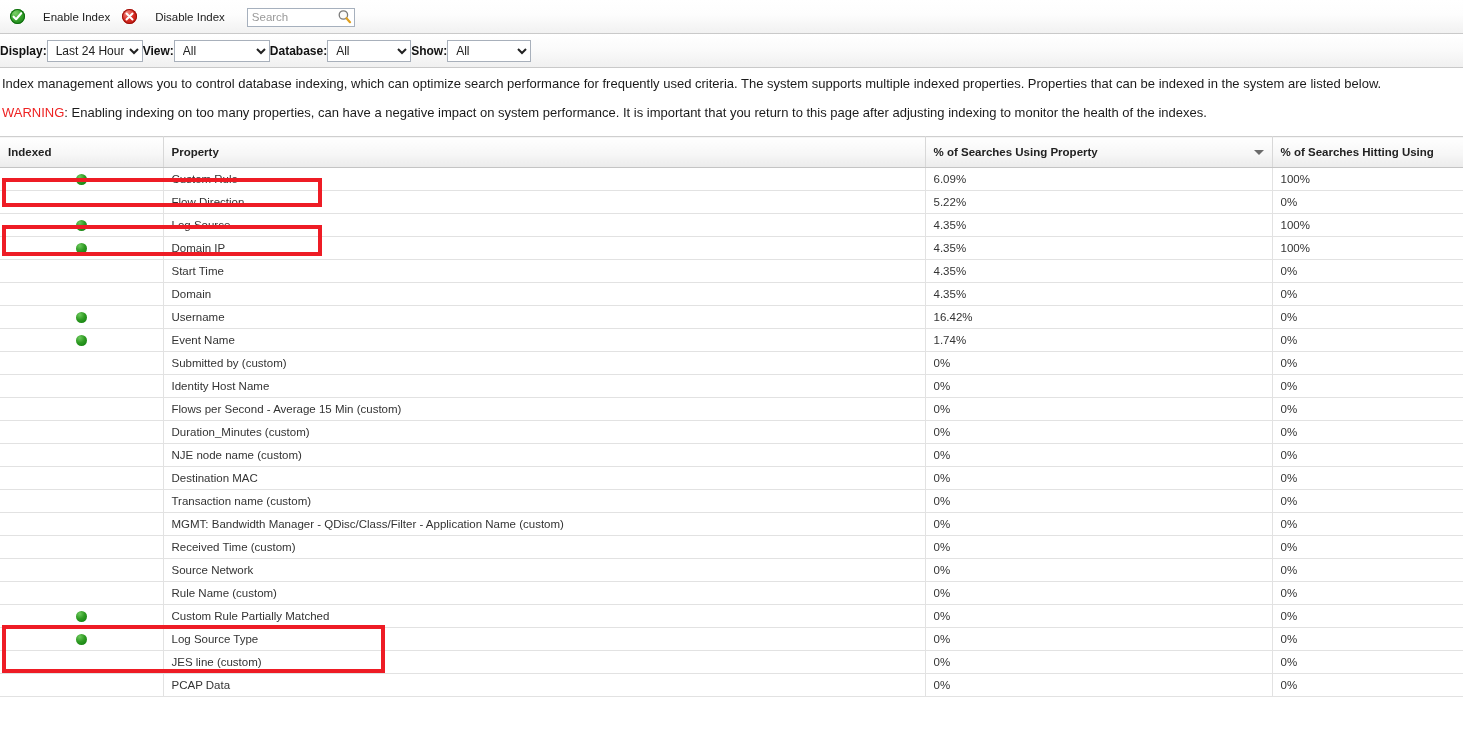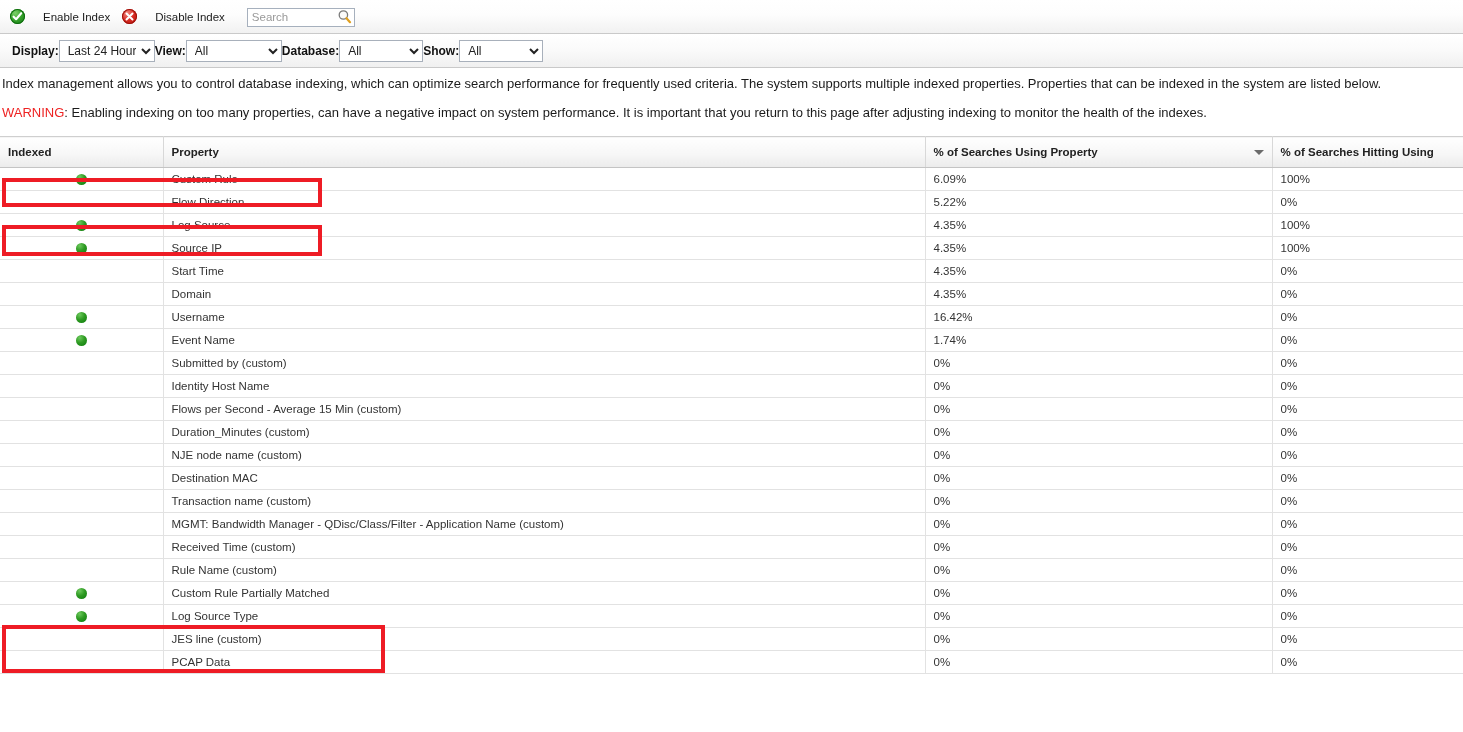--- a/index.html
+++ b/index.html
@@ -70,21 +70,21 @@
     width: 15px; height: 15px; cursor: pointer;
   }
 
   
   .filter-bar {
     height: 34px;
     background: linear-gradient(to bottom, #ffffff 0%, #fafafa 50%, #f0f0f0 100%);
     border-bottom: 1px solid #c9c9c9;
     display: flex;
     align-items: center;
-    padding: 0 12px;
+    padding: 0 0;
     gap: 0;
   }
   .filt-label {
     font-size: 12px;
     color: #111;
     font-weight: bold;
     white-space: nowrap;
   }
   .filt-label:first-child { margin-left: 0; }
   .filt-sel {
@@ -278,21 +278,21 @@
           <td>0%</td>
         </tr>
         <tr>
           <td class="c-indexed"><span class="dot"></span></td>
           <td>Log Source</td>
           <td>4.35%</td>
           <td>100%</td>
         </tr>
         <tr>
           <td class="c-indexed"><span class="dot"></span></td>
-          <td>Source IP</td>
+          <td>Domain IP</td>
           <td>4.35%</td>
           <td>100%</td>
         </tr>
         <tr>
           <td class="c-indexed"></td>
           <td>Start Time</td>
           <td>4.35%</td>
           <td>0%</td>
         </tr>
         <tr>
@@ -357,20 +357,26 @@
         </tr>
         <tr>
           <td class="c-indexed"></td>
           <td>MGMT: Bandwidth Manager - QDisc/Class/Filter - Application Name (custom)</td>
           <td>0%</td>
           <td>0%</td>
         </tr>
         <tr>
           <td class="c-indexed"></td>
           <td>Received Time (custom)</td>
+          <td>0%</td>
+          <td>0%</td>
+        </tr>
+        <tr>
+          <td class="c-indexed"></td>
+          <td>Source Network</td>
           <td>0%</td>
           <td>0%</td>
         </tr>
         <tr>
           <td class="c-indexed"></td>
           <td>Rule Name (custom)</td>
           <td>0%</td>
           <td>0%</td>
         </tr>
         <tr>

